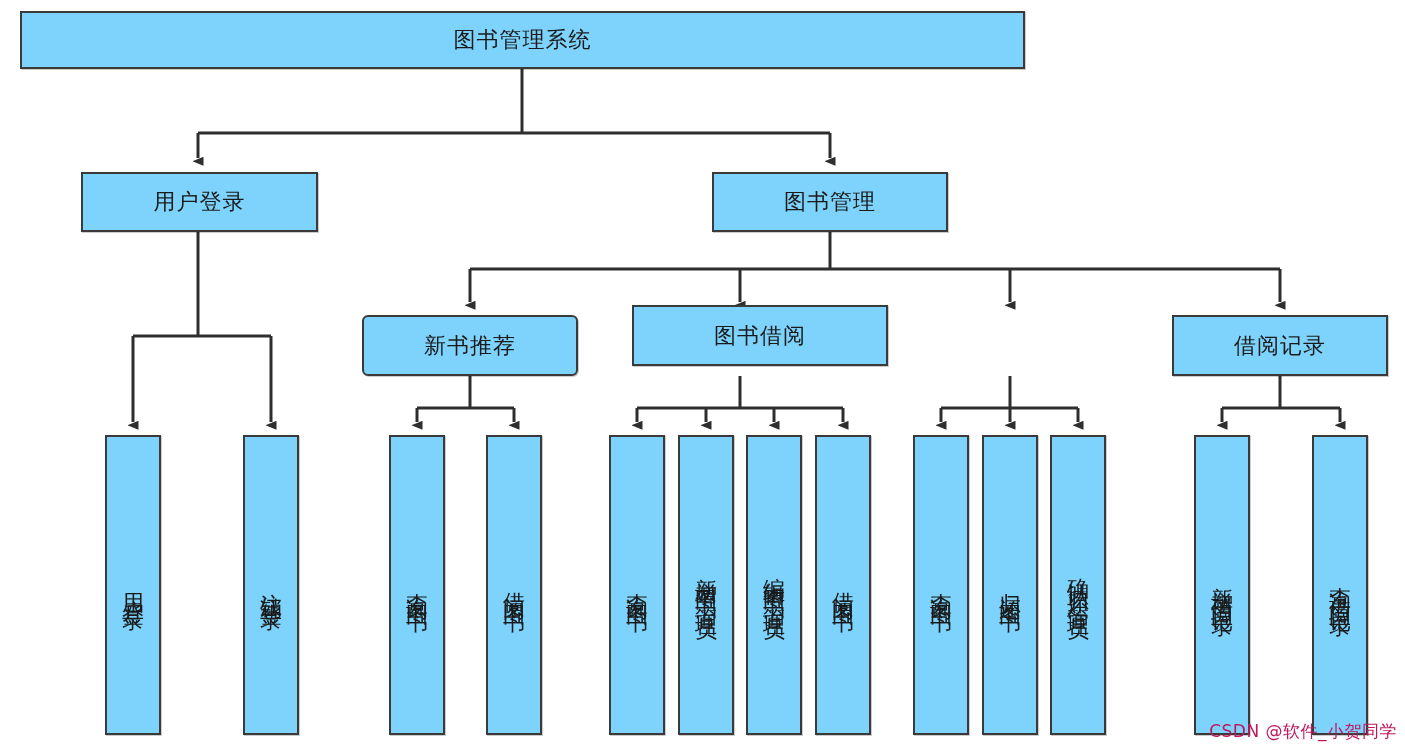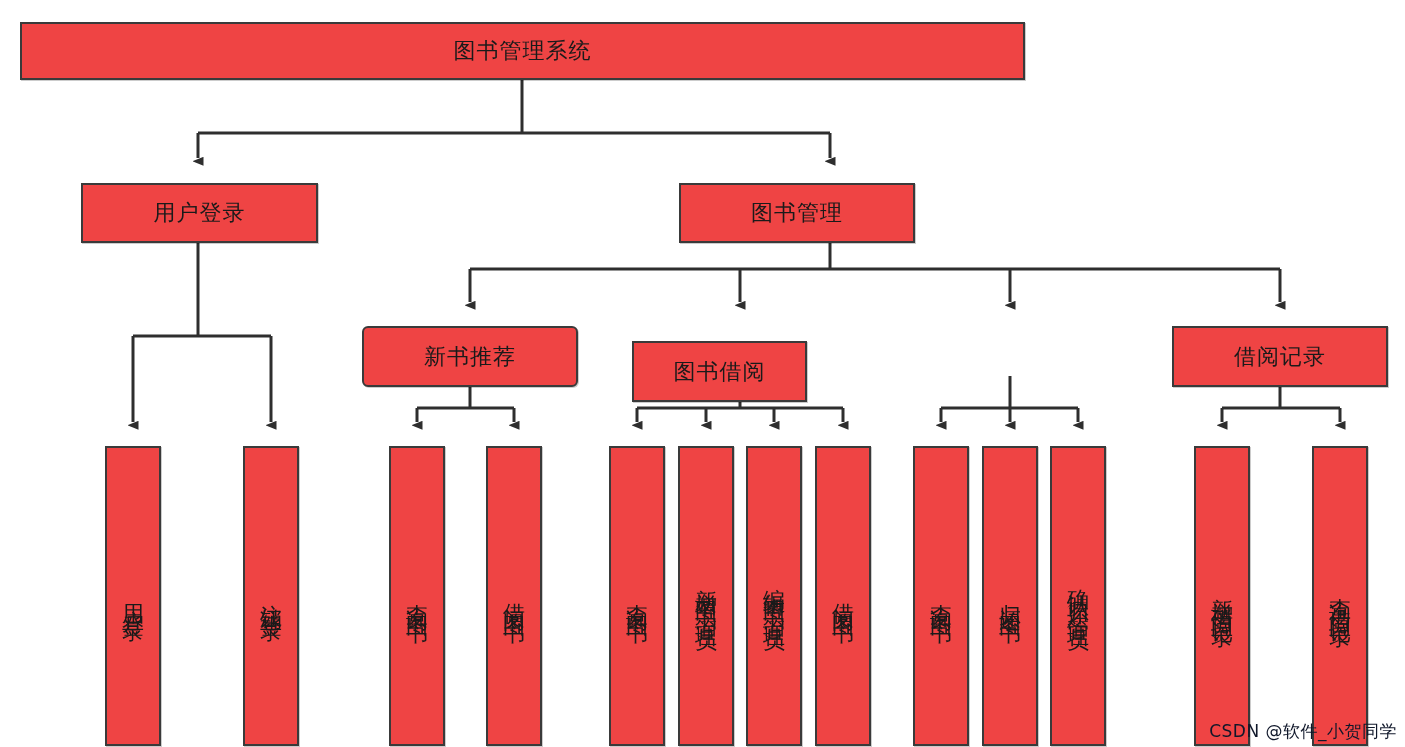--- a/index.html
+++ b/index.html
@@ -20,27 +20,26 @@
     left: 0;
     top: 0;
     width: 1405px;
     height: 747px;
     pointer-events: none;
   }
   .node {
     position: absolute;
     box-sizing: border-box;
     border: 2px solid #3a3a3a;
-    background: #ef4444;
+    background: #7dd3fc;
     display: flex;
     align-items: center;
     justify-content: center;
     color: #1a1a1a;
     box-shadow: 1px 1px 0 rgba(0,0,0,0.20);
-    margin-top: 11px;
   }
   .node.h {
     font-size: 22px;
     letter-spacing: 1px;
   }
   .node.v {
     writing-mode: vertical-rl;
     text-orientation: upright;
     font-size: 22px;
     letter-spacing: 6px;
@@ -50,21 +49,21 @@
   .node.v .vlabel {
     writing-mode: vertical-rl;
     text-orientation: upright;
     white-space: nowrap;
   }
   .watermark {
     position: absolute;
     right: 8px;
     bottom: 4px;
     font-size: 17px;
-    color: #0f172a;
+    color: #be185d;
     white-space: nowrap;
     letter-spacing: 0.5px;
   }
 </style>
 </head>
 <body>
 
 <div id="canvas">
 
   <svg id="wires" viewBox="0 0 1405 747" xmlns="http://www.w3.org/2000/svg">
@@ -117,28 +116,28 @@
     </g>
   </svg>
 
   <div class="node h" style="left:20px; top:11px; width:1005px; height:58px;">
     <span>图书管理系统</span>
   </div>
 
   <div class="node h" style="left:81px; top:172px; width:237px; height:60px;">
     <span>用户登录</span>
   </div>
-  <div class="node h" style="left:679px; top:172px; width:236px; height:60px;justify-content:center;">
+  <div class="node h" style="left:712px; top:172px; width:236px; height:60px;justify-content:center;">
     <span>图书管理</span>
   </div>
 
   <div class="node h" style="left:362px; top:315px; width:216px; height:61px;border-radius:6px;">
     <span>新书推荐</span>
   </div>
-  <div class="node h" style="left:632px; top:330px; width:175px; height:61px;">
+  <div class="node h" style="left:632px; top:305px; width:256px; height:61px;">
     <span>图书借阅</span>
   </div>
   <div class="node h" style="left:1172px; top:315px; width:216px; height:61px;align-items:center;">
     <span>借阅记录</span>
   </div>
 
   <div class="node v" style="left:105px; top:435px; width:56px; height:300px;">
     <span class="vlabel">用户登录</span>
   </div>
   <div class="node v" style="left:243px; top:435px; width:56px; height:300px;">

